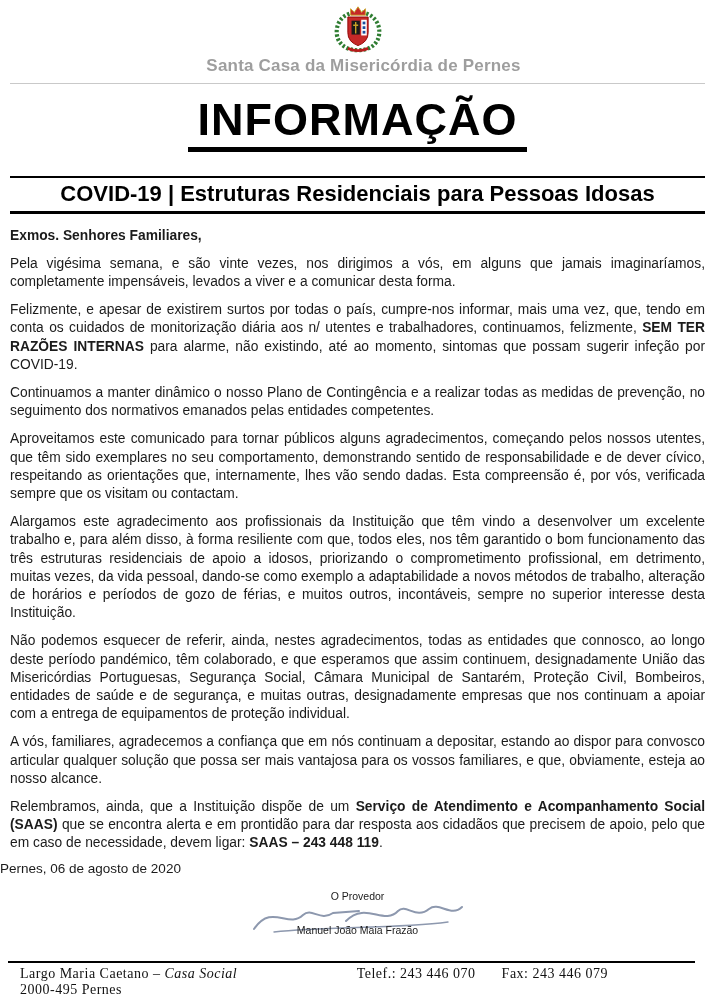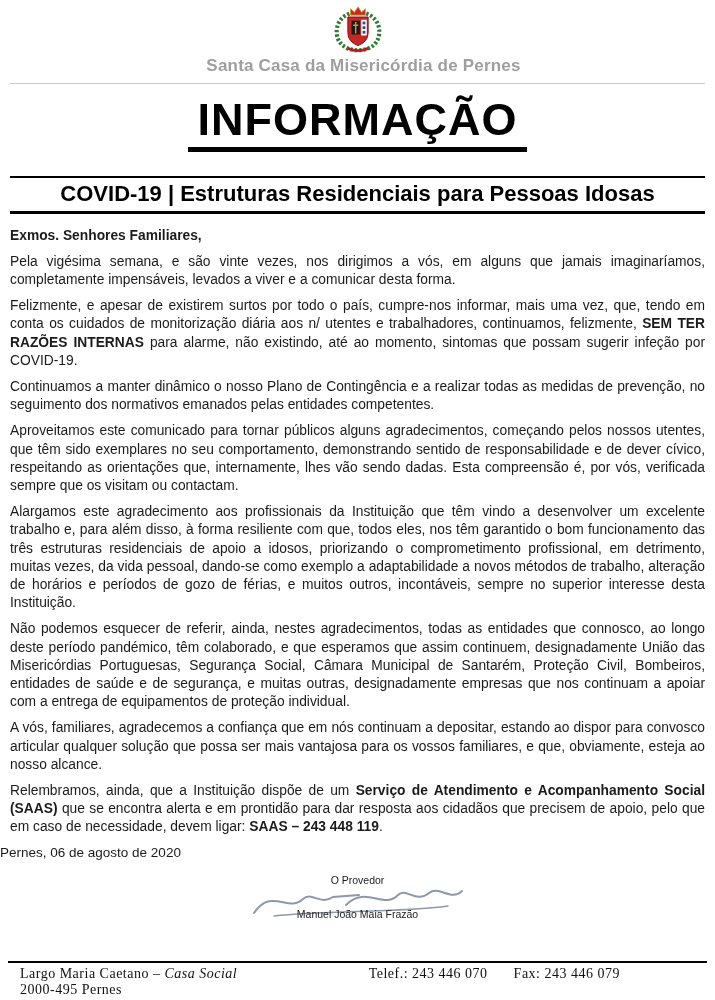--- a/index.html
+++ b/index.html
@@ -25,34 +25,34 @@
   }
 
   
   .banner {
     margin:24px 10px 0; border-top:2px solid #000; border-bottom:3px solid #000;
     text-align:center; font-weight:bold; font-size:22px; color:#000; padding:3px 0 4px;
   }
 
   
   .letter-body { margin:13px 10px 0; font-size:13.8px; line-height:1.32; }
-  .letter-body p { text-align:justify; margin-bottom:8px; }
+  .letter-body p { text-align:justify; margin-bottom:8px;margin-top:10px; }
   .letter-body p b { font-weight:bold; }
 
   .dateline { font-size:13.5px; margin-top:4px; }
 
   
   .sig-block { width:250px; margin:14px auto 0; text-align:center; }
   .sig-role { font-size:10.5px; }
   .sig-svg { display:block; margin:-3px auto -15px; }
   .sig-name { font-size:10.5px; }
 
   
   .page-footer {
-    position:absolute; left:0; right:0; bottom:2px;
+    position:absolute; left:0; right:12px; bottom:2px;
     font-family:"Liberation Serif", serif; font-size:14px; color:#111; letter-spacing:.5px;
   }
   .footer-rule { height:2px; background:#000; margin:0 8px 3px; }
   .footer-cols { display:flex; justify-content:space-between; padding:0 95px 0 20px; }
   .footer-left { text-align:left; }
   .footer-left .line2 { }
   .footer-right { white-space:nowrap; }
   .footer-right span + span { margin-left:22px; }
 </style>
 </head>
@@ -81,21 +81,21 @@
     <span>INFORMAÇÃO</span>
   </div>
 
   <div class="banner">
     <span>COVID-19 | Estruturas Residenciais para Pessoas Idosas</span>
   </div>
 
   <main class="letter-body" id="letter-body">
       <p><b>Exmos. Senhores Familiares,</b></p>
       <p><span>Pela vigésima semana, e são vinte vezes, nos dirigimos a vós, em alguns que jamais imaginaríamos, completamente impensáveis, levados a viver e a comunicar desta forma.</span></p>
-      <p><span>Felizmente, e apesar de existirem surtos por todo o país, cumpre-nos informar, mais uma vez, que, tendo em conta os cuidados de monitorização diária aos n/ utentes e trabalhadores, continuamos, felizmente, </span><b>SEM TER RAZÕES INTERNAS</b><span> para alarme, não existindo, até ao momento, sintomas que possam sugerir infeção por COVID-19.</span></p>
+      <p><span>Felizmente, e apesar de existirem surtos por todas o país, cumpre-nos informar, mais uma vez, que, tendo em conta os cuidados de monitorização diária aos n/ utentes e trabalhadores, continuamos, felizmente, </span><b>SEM TER RAZÕES INTERNAS</b><span> para alarme, não existindo, até ao momento, sintomas que possam sugerir infeção por COVID-19.</span></p>
       <p><span>Continuamos a manter dinâmico o nosso Plano de Contingência e a realizar todas as medidas de prevenção, no seguimento dos normativos emanados pelas entidades competentes.</span></p>
       <p><span>Aproveitamos este comunicado para tornar públicos alguns agradecimentos, começando pelos nossos utentes, que têm sido exemplares no seu comportamento, demonstrando sentido de responsabilidade e de dever cívico, respeitando as orientações que, internamente, lhes vão sendo dadas. Esta compreensão é, por vós, verificada sempre que os visitam ou contactam.</span></p>
       <p><span>Alargamos este agradecimento aos profissionais da Instituição que têm vindo a desenvolver um excelente trabalho e, para além disso, à forma resiliente com que, todos eles, nos têm garantido o bom funcionamento das três estruturas residenciais de apoio a idosos, priorizando o comprometimento profissional, em detrimento, muitas vezes, da vida pessoal, dando-se como exemplo a adaptabilidade a novos métodos de trabalho, alteração de horários e períodos de gozo de férias, e muitos outros, incontáveis, sempre no superior interesse desta Instituição.</span></p>
       <p><span>Não podemos esquecer de referir, ainda, nestes agradecimentos, todas as entidades que connosco, ao longo deste período pandémico, têm colaborado, e que esperamos que assim continuem, designadamente União das Misericórdias Portuguesas, Segurança Social, Câmara Municipal de Santarém, Proteção Civil, Bombeiros, entidades de saúde e de segurança, e muitas outras, designadamente empresas que nos continuam a apoiar com a entrega de equipamentos de proteção individual.</span></p>
       <p><span>A vós, familiares, agradecemos a confiança que em nós continuam a depositar, estando ao dispor para convosco articular qualquer solução que possa ser mais vantajosa para os vossos familiares, e que, obviamente, esteja ao nosso alcance.</span></p>
       <p><span>Relembramos, ainda, que a Instituição dispõe de um </span><b>Serviço de Atendimento e Acompanhamento Social (SAAS)</b><span> que se encontra alerta e em prontidão para dar resposta aos cidadãos que precisem de apoio, pelo que em caso de necessidade, devem ligar: </span><b>SAAS – 243 448 119</b><span>.</span></p>
     </main>
 
   <div class="dateline">Pernes, 06 de agosto de 2020</div>
 

